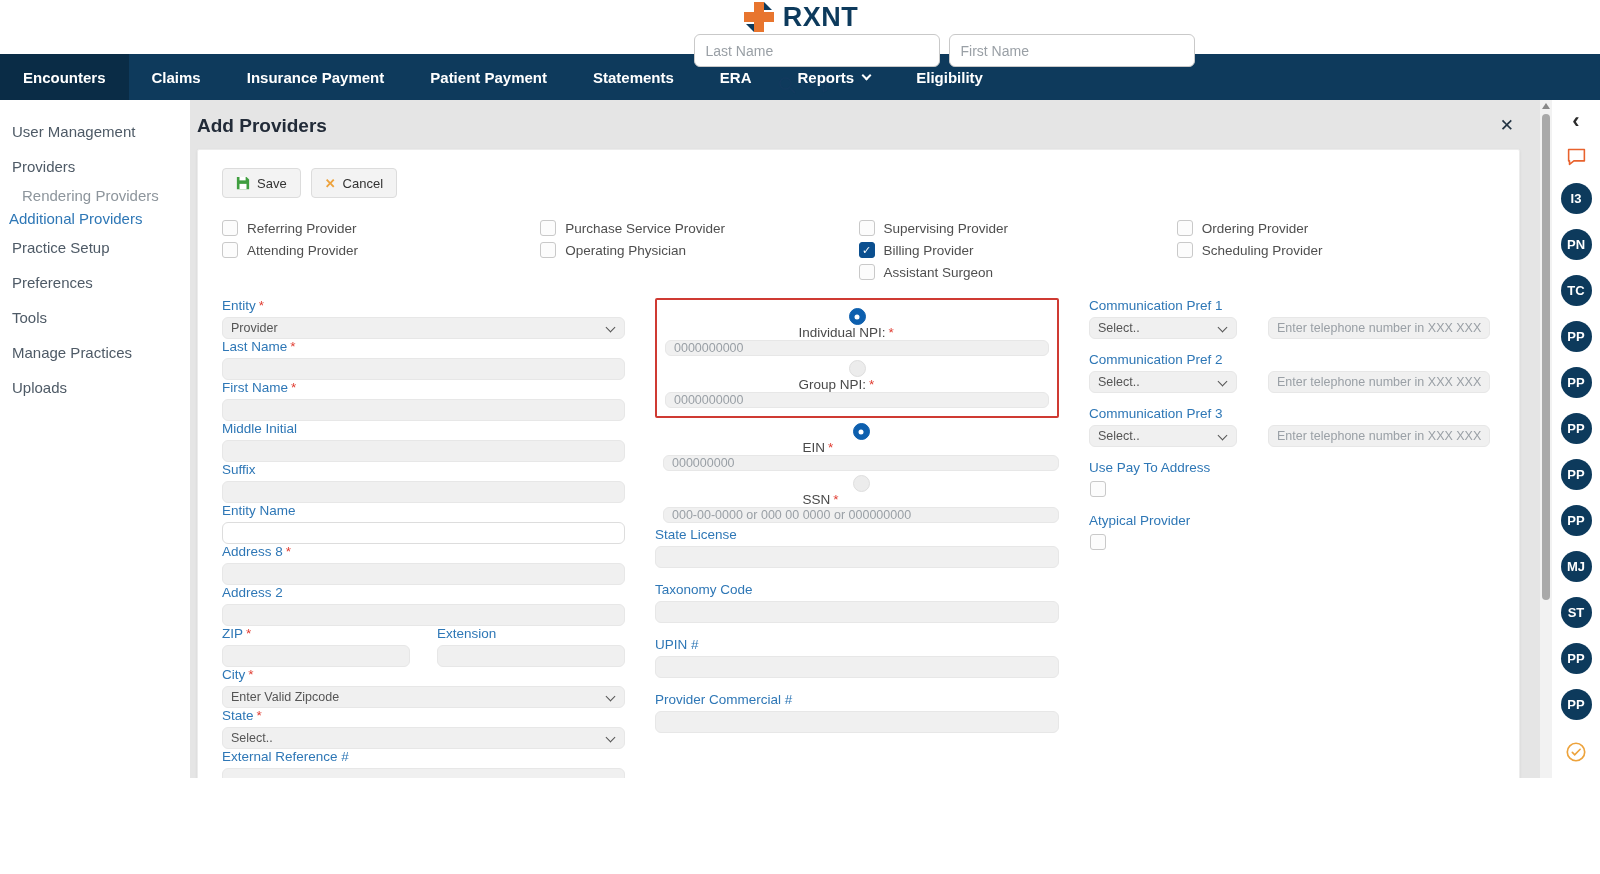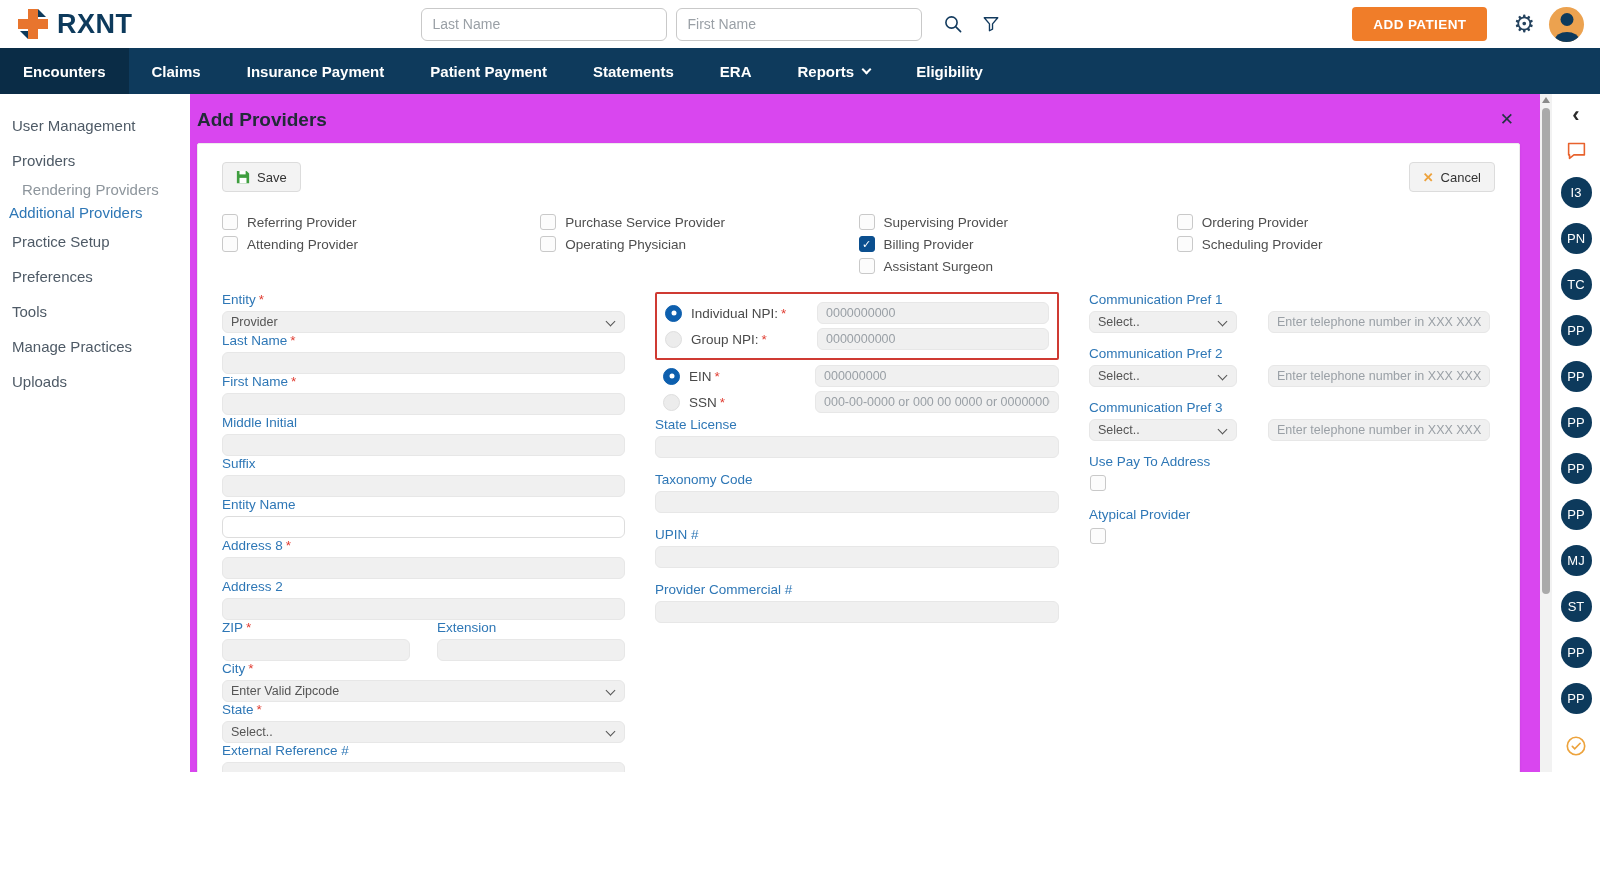--- a/index.html
+++ b/index.html
@@ -1,20 +1,20 @@
 <!DOCTYPE html>
 <html><head>
 <meta charset="utf-8">
 <style>
   * { margin:0; padding:0; box-sizing:border-box; }
   html,body { width:1600px; height:874px; overflow:hidden; background:#fff;
     font-family:"Liberation Sans", sans-serif; }
 
   
-  .topbar { height:48px; display:flex; align-items:center; padding:0 16px; background:#fff; }
+  .topbar { height:54px; display:flex; align-items:center; padding:0 16px; background:#fff;flex-direction:column; }
   .logo { display:flex; align-items:center; gap:7px; cursor:pointer; }
   .logo-text { font-size:27px; font-weight:800; color:#0d3a5c; letter-spacing:.5px; }
   .top-search { margin-left:288px; display:flex; gap:9px; }
   .top-search input { width:246px; height:33px; border:1px solid #c9c9c9; border-radius:6px;
     padding:0 11px; font-size:14px; color:#333; outline:none; }
   input::placeholder { color:#9aa0a6; }
   .icon-btn { width:38px; height:36px; display:flex; align-items:center; justify-content:center; cursor:pointer; }
   .top-icons { margin-left:12px; display:flex; }
   .add-patient { margin-left:auto; background:#f07d29; color:#fff; border:none; border-radius:4px;
     height:34px; padding:0 21px; font-size:13.5px; font-weight:700; letter-spacing:.4px; cursor:pointer;
@@ -35,29 +35,29 @@
   .nav-chev { width:7px; height:7px; border-right:2px solid #fff; border-bottom:2px solid #fff;
     transform:rotate(45deg); margin-left:9px; margin-top:-3px; }
 
   
   .app-body { display:flex; height:678px; }
   .sidebar { width:190px; padding-top:14px; flex:none; }
   .side-item { padding:9px 0 9px 12px; font-size:15px; color:#4e5a66; cursor:pointer; }
   .side-sub { padding:3px 0 3px 22px; font-size:15px; color:#8d959c; cursor:pointer; }
   .side-sub.active { color:#2e77b6;padding-left:9px; }
 
-  .main { flex:1; padding:13px 20px 8px 7px; overflow:hidden; background:#d946ef; }
+  .main { flex:1; padding:13px 20px 8px 7px; overflow:hidden; background:#e5e5e5; }
   .page-head { display:flex; justify-content:space-between; align-items:center; }
   .page-title { font-size:19px; font-weight:700; color:#222b38; }
   .close-x { font-size:17px; color:#233443; cursor:pointer; padding:2px 6px; }
 
   .card { margin-top:11px; background:#fff; border:1px solid #ececec; border-radius:2px;
     box-shadow:0 1px 3px rgba(0,0,0,.07); padding:18px 24px; height:1100px; }
 
-  .toolbar { display:flex; justify-content:space-between; gap:10px; }
+  .toolbar { display:flex; justify-content:flex-start; gap:10px; }
   .btn { display:inline-flex; align-items:center; gap:7px; background:#f3f3f3; border:1px solid #dcdcdc;
     border-radius:4px; height:30px; padding:0 13px; font-size:13px; color:#333; cursor:pointer;
     font-family:"Liberation Sans", sans-serif; }
   .cancel-x { color:#eda23c; font-weight:700; font-size:13px; }
 
   
   .types-grid { display:grid; grid-template-columns:repeat(4,1fr); margin-top:22px; }
   .chk-row { display:flex; align-items:center; gap:9px; margin-bottom:6px; cursor:pointer; }
   .chk { width:16px; height:16px; border:1px solid #c9c9c9; border-radius:3px; background:#fcfcfc;
     flex:none; display:flex; align-items:center; justify-content:center; }
@@ -74,21 +74,21 @@
     font-size:12.5px; color:#555; padding:0 8px; outline:none; font-family:"Liberation Sans", sans-serif; }
   .control.white { background:#fff; border-color:#ddd; }
   .select { position:relative; display:flex; align-items:center; cursor:pointer; }
   .sel-text { font-size:12.5px; color:#555; }
   .chev { position:absolute; right:10px; top:6px; width:7px; height:7px;
     border-right:1.5px solid #555; border-bottom:1.5px solid #555; transform:rotate(45deg); }
   .two-col { display:grid; grid-template-columns:188px 188px; column-gap:27px; }
 
   
   .npi-box { border:2px solid #cf3a32; border-radius:2px; padding:4px 8px 4px 8px; margin-bottom:5px; }
-  .radio-row { display:flex; align-items:center; margin:4px 0; }
+  .radio-row { display:flex; align-items:center; margin:4px 0;flex-direction:column; }
   .radio-row.pad { padding-left:8px; }
   .radio { width:17px; height:17px; border-radius:50%; background:#ececec; border:1px solid #dedede;
     flex:none; cursor:pointer; position:relative; }
   .radio.sel { background:#0d5fae; border-color:#0d5fae; }
   .radio.sel::after { content:""; position:absolute; top:50%; left:50%; transform:translate(-50%,-50%);
     width:5px; height:5px; border-radius:50%; background:#fff; }
   .radio-label { width:126px; margin-left:9px; font-size:13.5px; color:#4a4a4a; flex:none; }
   .radio-row .control { flex:1; }
   .mid-field { margin-top:14px; }
 
@@ -101,21 +101,21 @@
   .sb-arrow { width:0; height:0; border-left:4px solid transparent; border-right:4px solid transparent;
     border-bottom:6px solid #8a8a8a; margin:3px auto 0; }
   .sb-thumb { position:absolute; top:14px; left:2px; width:8px; height:486px; background:#a9a9a9; border-radius:4px; }
 
   
   .rail { width:48px; flex:none; display:flex; flex-direction:column; align-items:center; background:#fff;
     padding-top:10px; overflow:hidden; }
   .rail-chev { font-size:22px; font-weight:700; color:#2b2b2b; cursor:pointer; line-height:1; margin-bottom:14px; }
   .rail-ico { margin-bottom:12px; cursor:pointer; }
   .badge { width:31px; height:31px; border-radius:50%; background:#0d3a5c; color:#fff; font-size:13px;
-    font-weight:400; display:flex; align-items:center; justify-content:center; margin-bottom:15px;
+    font-weight:700; display:flex; align-items:center; justify-content:center; margin-bottom:15px;
     cursor:pointer; flex:none; }
   .rail-bottom { margin-top:6px; display:flex; flex-direction:column; align-items:center; }
   .note-dot { width:8px; height:8px; border-radius:50%; background:#0d3a5c; margin:4px 0 2px -18px; }
   .q-circle { width:22px; height:22px; border-radius:50%; border:2px solid #e8752e; color:#e8752e;
     font-size:14px; font-weight:700; display:flex; align-items:center; justify-content:center; cursor:pointer; }
 </style>
 </head>
 <body>
 
 <div class="topbar">

